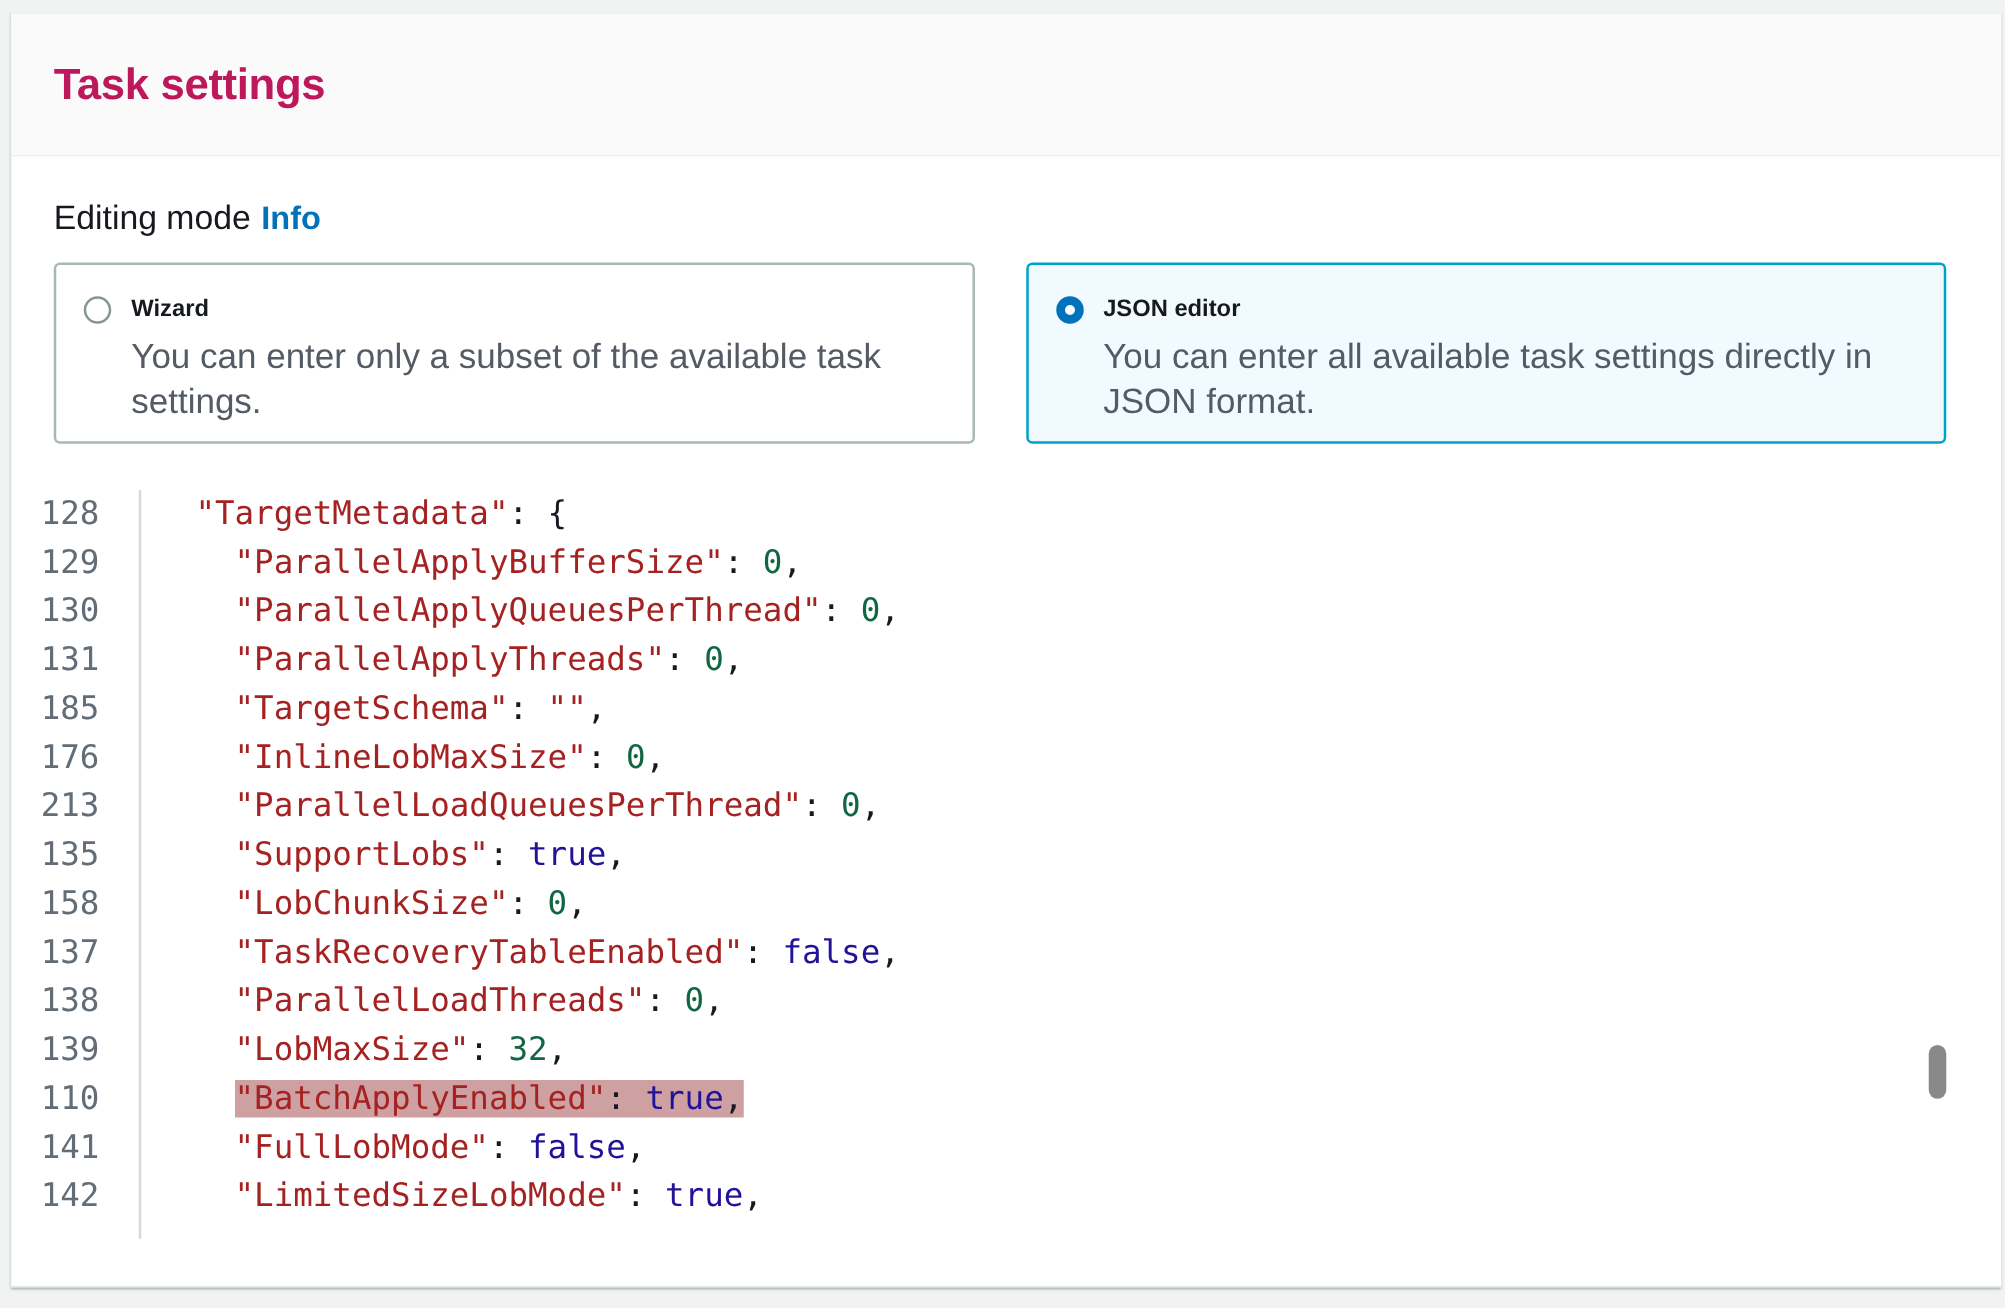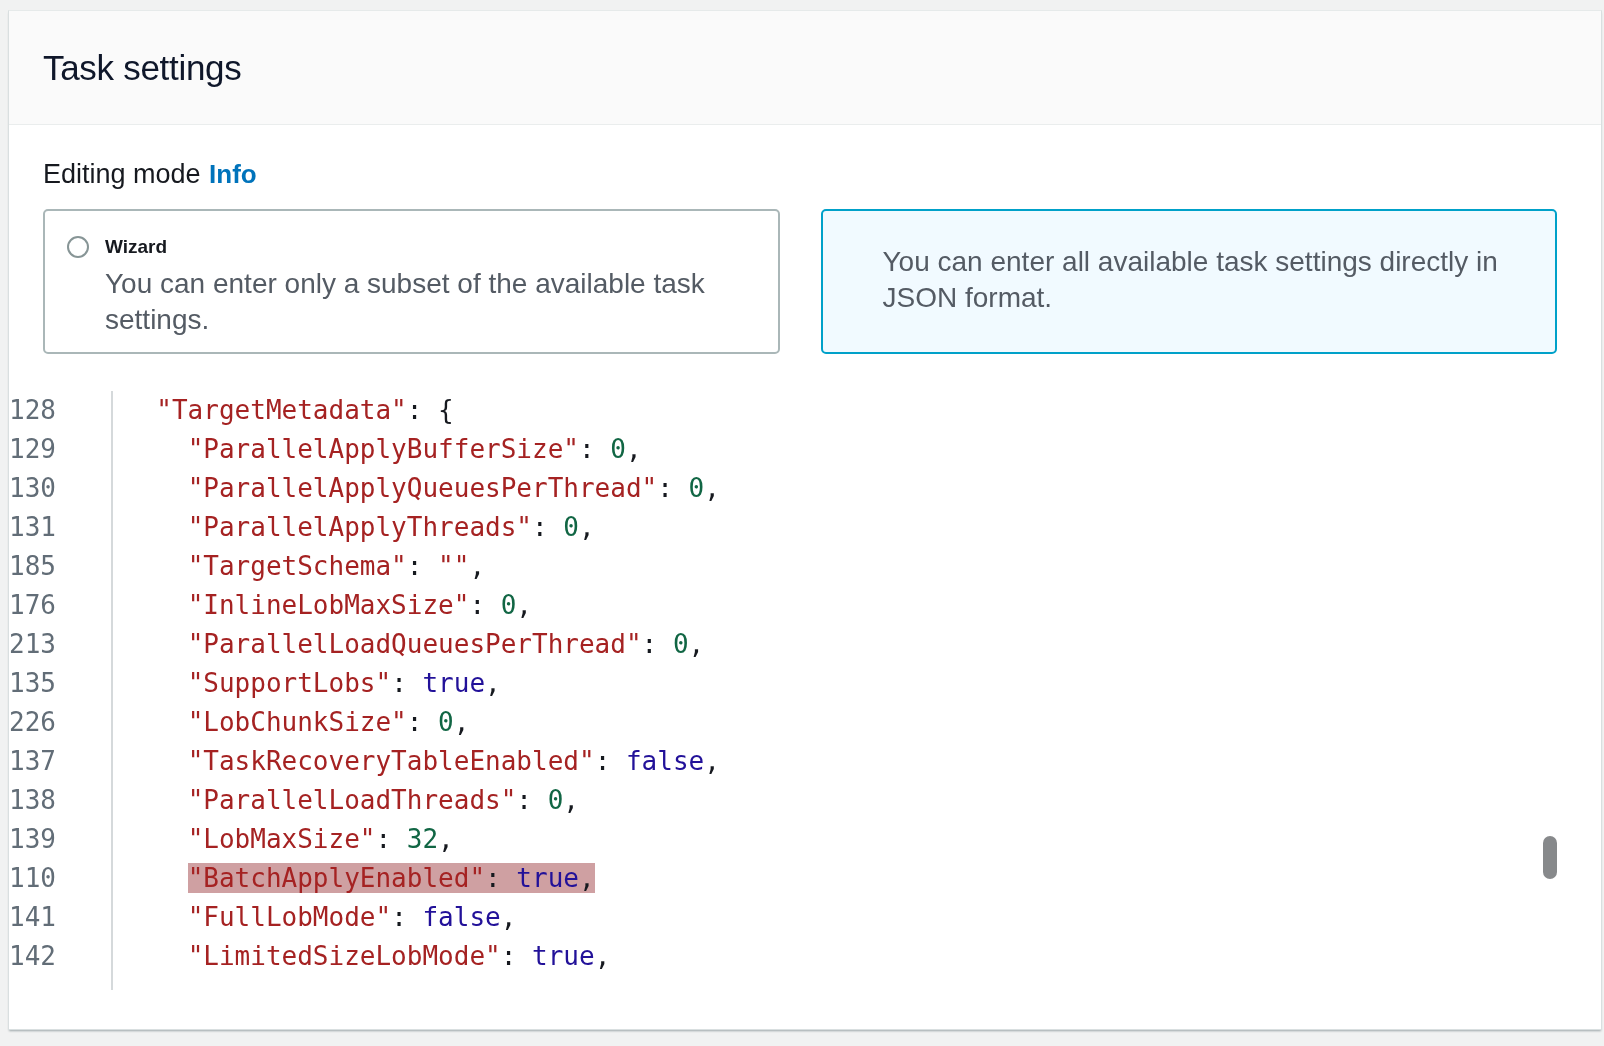--- a/index.html
+++ b/index.html
@@ -2,39 +2,39 @@
 <html><head>
 <meta charset="utf-8">
 <style>
   html,body{margin:0;padding:0;background:#f1f2f2;font-family:"Liberation Sans",sans-serif;}
   .page{position:relative;width:1604px;height:1046px;background:#f1f2f2;overflow:hidden;}
   .card{position:absolute;left:8px;top:10px;width:1594px;height:1020px;background:#ffffff;
         box-sizing:border-box;border:1px solid #d9dfe0;border-top-color:#e6eaea;
         box-shadow:0 2px 2px -1px rgba(0,28,36,.35);}
   .card-header{height:114px;background:#fafafa;border-bottom:1px solid #eaeded;
                display:flex;align-items:center;padding-left:34px;box-sizing:border-box;}
-  .panel-title{font-size:35px;font-weight:400;color:#0f172a;margin:0;letter-spacing:-.3px;}
+  .panel-title{font-size:35px;font-weight:700;color:#be185d;margin:0;letter-spacing:-.3px;}
   .field-row{margin:33px 44px 0 34px;line-height:32px;}
   .field-label{font-size:27px;color:#16191f;}
   .info-link{margin-left:4px;font-size:26px;font-weight:700;color:#0073bb;text-decoration:none;cursor:pointer;}
   .tiles{display:flex;gap:41px;margin:15px 44px 0 34px;}
   .tile{flex:1;height:145px;box-sizing:border-box;border:2px solid #aab7b8;border-radius:5px;
         background:#fff;padding:25px 20px 0 22px;cursor:pointer;}
   .tile.selected{border-color:#00a1c9;background:#f1faff;}
   .tile-top{display:flex;align-items:center;gap:16px;}
   .radio{width:22px;height:22px;border-radius:50%;border:2px solid #879596;background:#fff;
          box-sizing:border-box;position:relative;flex:none;cursor:pointer;}
   .radio.checked{border-color:#0073bb;background:#0073bb;}
   .radio .dot{position:absolute;left:50%;top:50%;width:8px;height:8px;margin:-4px 0 0 -4px;
               background:#fff;border-radius:50%;}
   .tile-label{font-size:19px;font-weight:700;color:#16191f;}
   .tile-desc{margin:8px 0 0 38px;font-size:28px;line-height:36px;color:#545b64;max-width:640px;}
   .editor{margin-top:37px;display:flex;font-family:"DejaVu Sans Mono",monospace;
           font-size:26px;line-height:39px;}
-  .gutter{width:104px;box-sizing:border-box;border-right:2px solid #d5d9db;text-align:left;
+  .gutter{width:104px;box-sizing:border-box;border-right:2px solid #d5d9db;text-align:center;
           padding:0 8px 14px 0;color:#626d77;}
   .ln{height:39px;}
   .code{flex:1;padding-left:12px;white-space:pre;color:#16191f;cursor:text;}
   .cl{height:39px;}
   .t-str{color:#a52222;}
   .t-num{color:#116644;}
   .t-atom{color:#221199;}
   .t-pun{color:#16191f;}
   .hl{background:#cfa0a2;}
   .scroll-thumb{position:absolute;top:825px;right:44px;width:14px;height:43px;
@@ -58,35 +58,41 @@
     <div class="tiles">
       <div class="tile">
         <div class="tile-top">
           <span class="radio"></span>
           <span class="tile-label">Wizard</span>
         </div>
         <div class="tile-desc">You can enter only a subset of the available task settings.</div>
       </div>
 
       <div class="tile selected">
+        <div class="tile-top">
+          <span class="radio checked">
+            <span class="dot"></span>
+          </span>
+          <span class="tile-label">JSON editor</span>
+        </div>
         <div class="tile-desc">You can enter all available task settings directly in JSON format.</div>
       </div>
     </div>
 
     <div class="editor">
       <div class="gutter" id="gutter">
           <div class="ln">128</div>
           <div class="ln">129</div>
           <div class="ln">130</div>
           <div class="ln">131</div>
           <div class="ln">185</div>
           <div class="ln">176</div>
           <div class="ln">213</div>
           <div class="ln">135</div>
-          <div class="ln">226</div>
+          <div class="ln">158</div>
           <div class="ln">137</div>
           <div class="ln">138</div>
           <div class="ln">139</div>
           <div class="ln">110</div>
           <div class="ln">141</div>
           <div class="ln">142</div>
         </div>
       <div class="code" id="code"><div class="cl"><span>  </span><span><span class="t-str">"TargetMetadata"</span><span class="t-pun">: </span><span class="t-pun">{</span></span></div><div class="cl"><span>    </span><span><span class="t-str">"ParallelApplyBufferSize"</span><span class="t-pun">: </span><span class="t-num">0</span><span class="t-pun">,</span></span></div><div class="cl"><span>    </span><span><span class="t-str">"ParallelApplyQueuesPerThread"</span><span class="t-pun">: </span><span class="t-num">0</span><span class="t-pun">,</span></span></div><div class="cl"><span>    </span><span><span class="t-str">"ParallelApplyThreads"</span><span class="t-pun">: </span><span class="t-num">0</span><span class="t-pun">,</span></span></div><div class="cl"><span>    </span><span><span class="t-str">"TargetSchema"</span><span class="t-pun">: </span><span class="t-str">""</span><span class="t-pun">,</span></span></div><div class="cl"><span>    </span><span><span class="t-str">"InlineLobMaxSize"</span><span class="t-pun">: </span><span class="t-num">0</span><span class="t-pun">,</span></span></div><div class="cl"><span>    </span><span><span class="t-str">"ParallelLoadQueuesPerThread"</span><span class="t-pun">: </span><span class="t-num">0</span><span class="t-pun">,</span></span></div><div class="cl"><span>    </span><span><span class="t-str">"SupportLobs"</span><span class="t-pun">: </span><span class="t-atom">true</span><span class="t-pun">,</span></span></div><div class="cl"><span>    </span><span><span class="t-str">"LobChunkSize"</span><span class="t-pun">: </span><span class="t-num">0</span><span class="t-pun">,</span></span></div><div class="cl"><span>    </span><span><span class="t-str">"TaskRecoveryTableEnabled"</span><span class="t-pun">: </span><span class="t-atom">false</span><span class="t-pun">,</span></span></div><div class="cl"><span>    </span><span><span class="t-str">"ParallelLoadThreads"</span><span class="t-pun">: </span><span class="t-num">0</span><span class="t-pun">,</span></span></div><div class="cl"><span>    </span><span><span class="t-str">"LobMaxSize"</span><span class="t-pun">: </span><span class="t-num">32</span><span class="t-pun">,</span></span></div><div class="cl"><span>    </span><span class="hl"><span class="t-str">"BatchApplyEnabled"</span><span class="t-pun">: </span><span class="t-atom">true</span><span class="t-pun">,</span></span></div><div class="cl"><span>    </span><span><span class="t-str">"FullLobMode"</span><span class="t-pun">: </span><span class="t-atom">false</span><span class="t-pun">,</span></span></div><div class="cl"><span>    </span><span><span class="t-str">"LimitedSizeLobMode"</span><span class="t-pun">: </span><span class="t-atom">true</span><span class="t-pun">,</span></span></div></div>
     </div>
 

